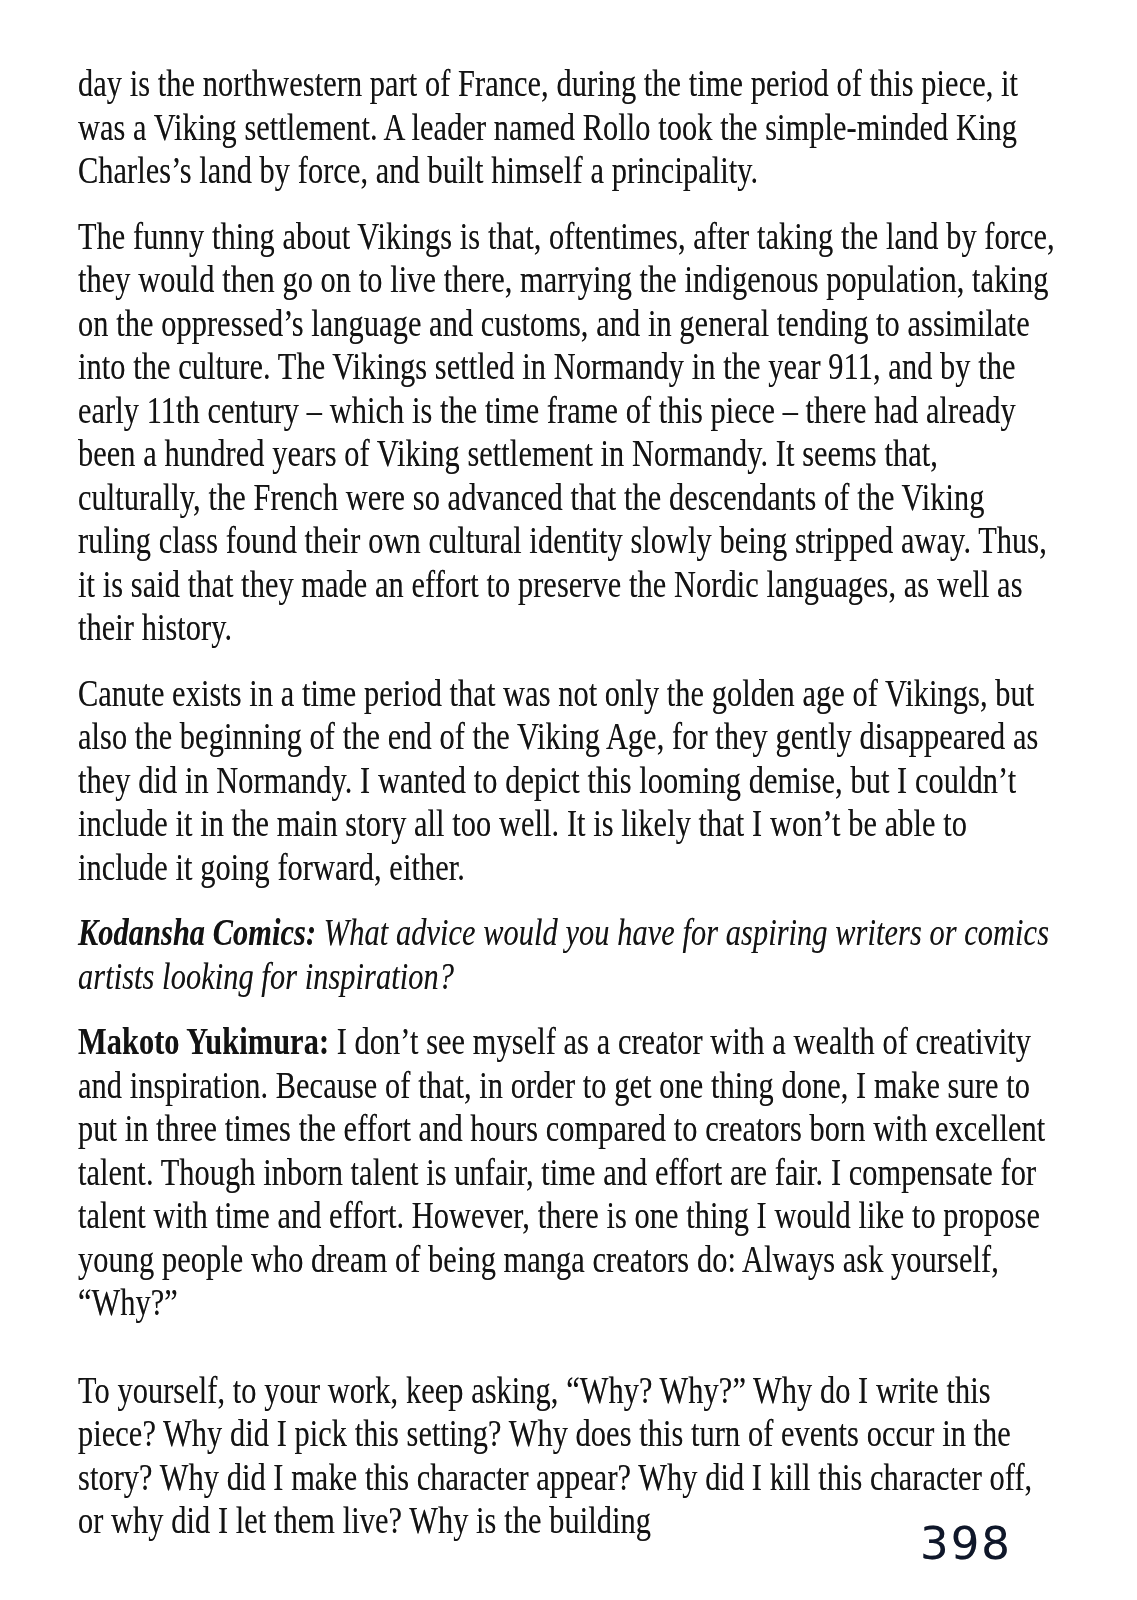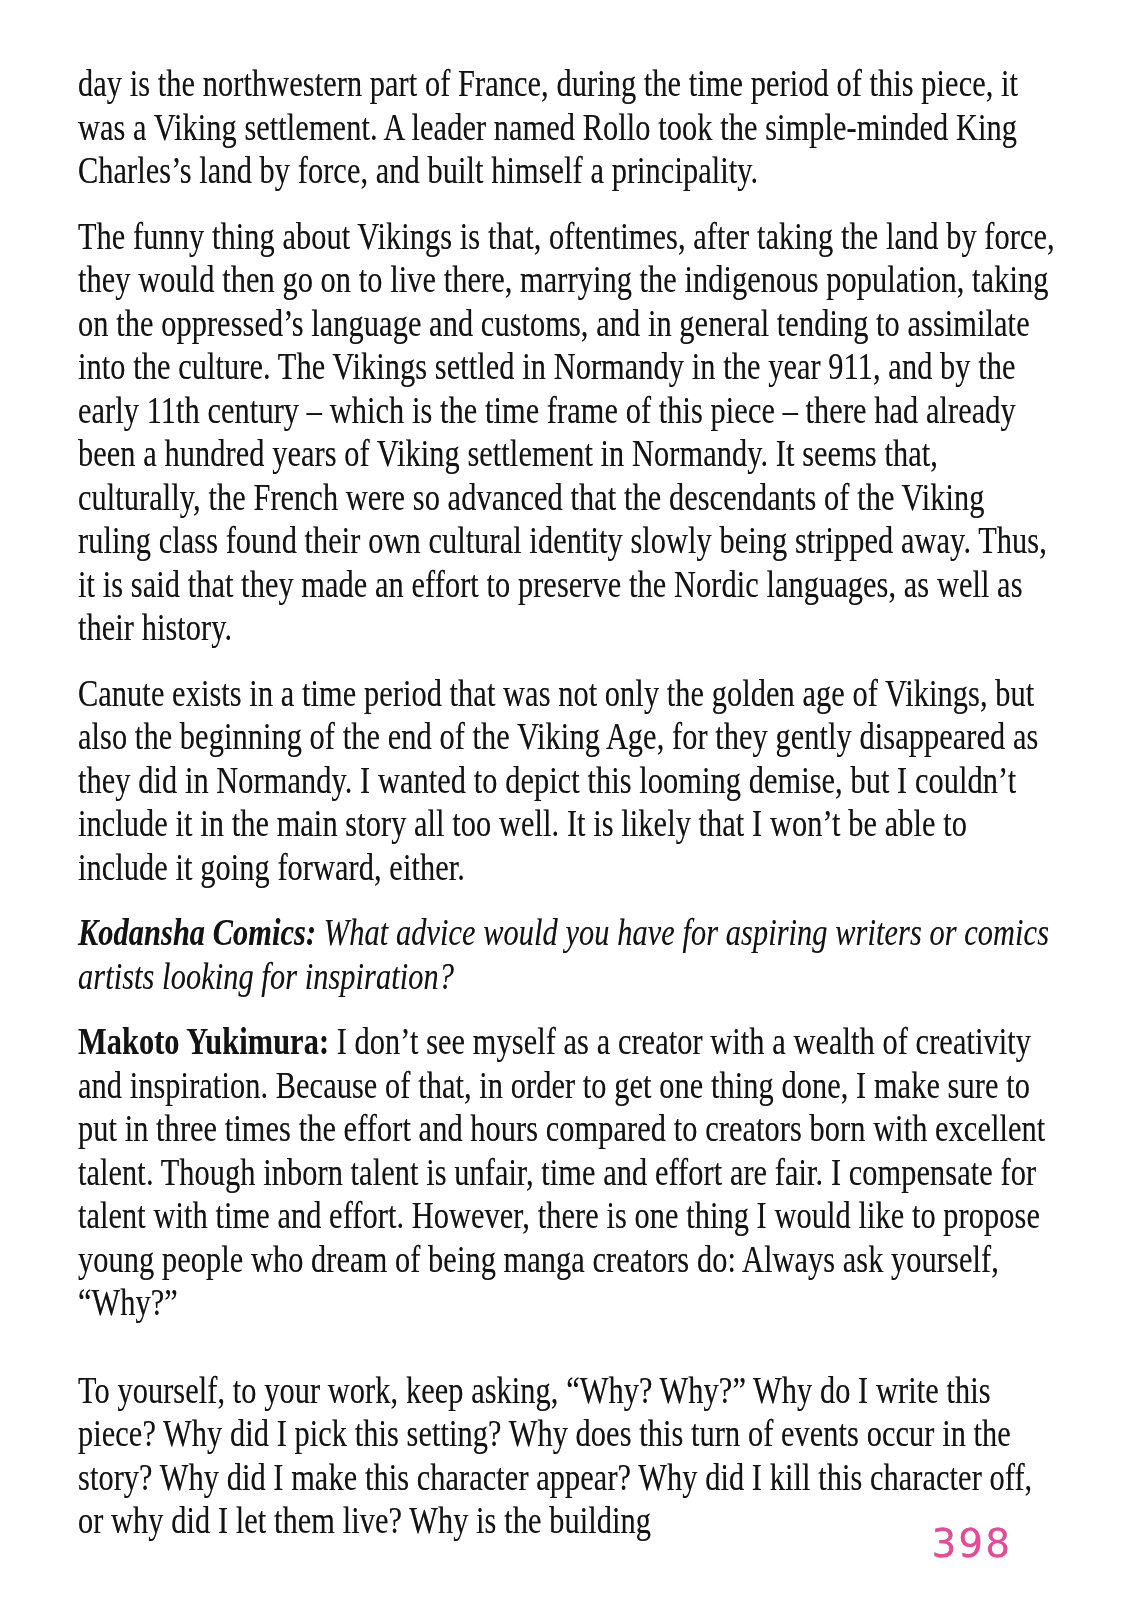--- a/index.html
+++ b/index.html
@@ -42,24 +42,24 @@
     font-style: italic;
   }
   .a-speaker {
     font-weight: bold;
   }
   .page-number {
     position: absolute;
     top: 1520px;
     right: 125px;
     font-family: "DejaVu Sans", sans-serif;
-    font-size: 39px;
+    font-size: 45px;
     line-height: 48px;
     letter-spacing: 2px;
-    color: #ec4899;
+    color: #0f172a;
     text-shadow: 0 0 0.6px rgba(0,0,0,0.4);
   }
 </style>
 </head>
 <body>
 
 <div class="page">
 
   <div class="text-col">
 

